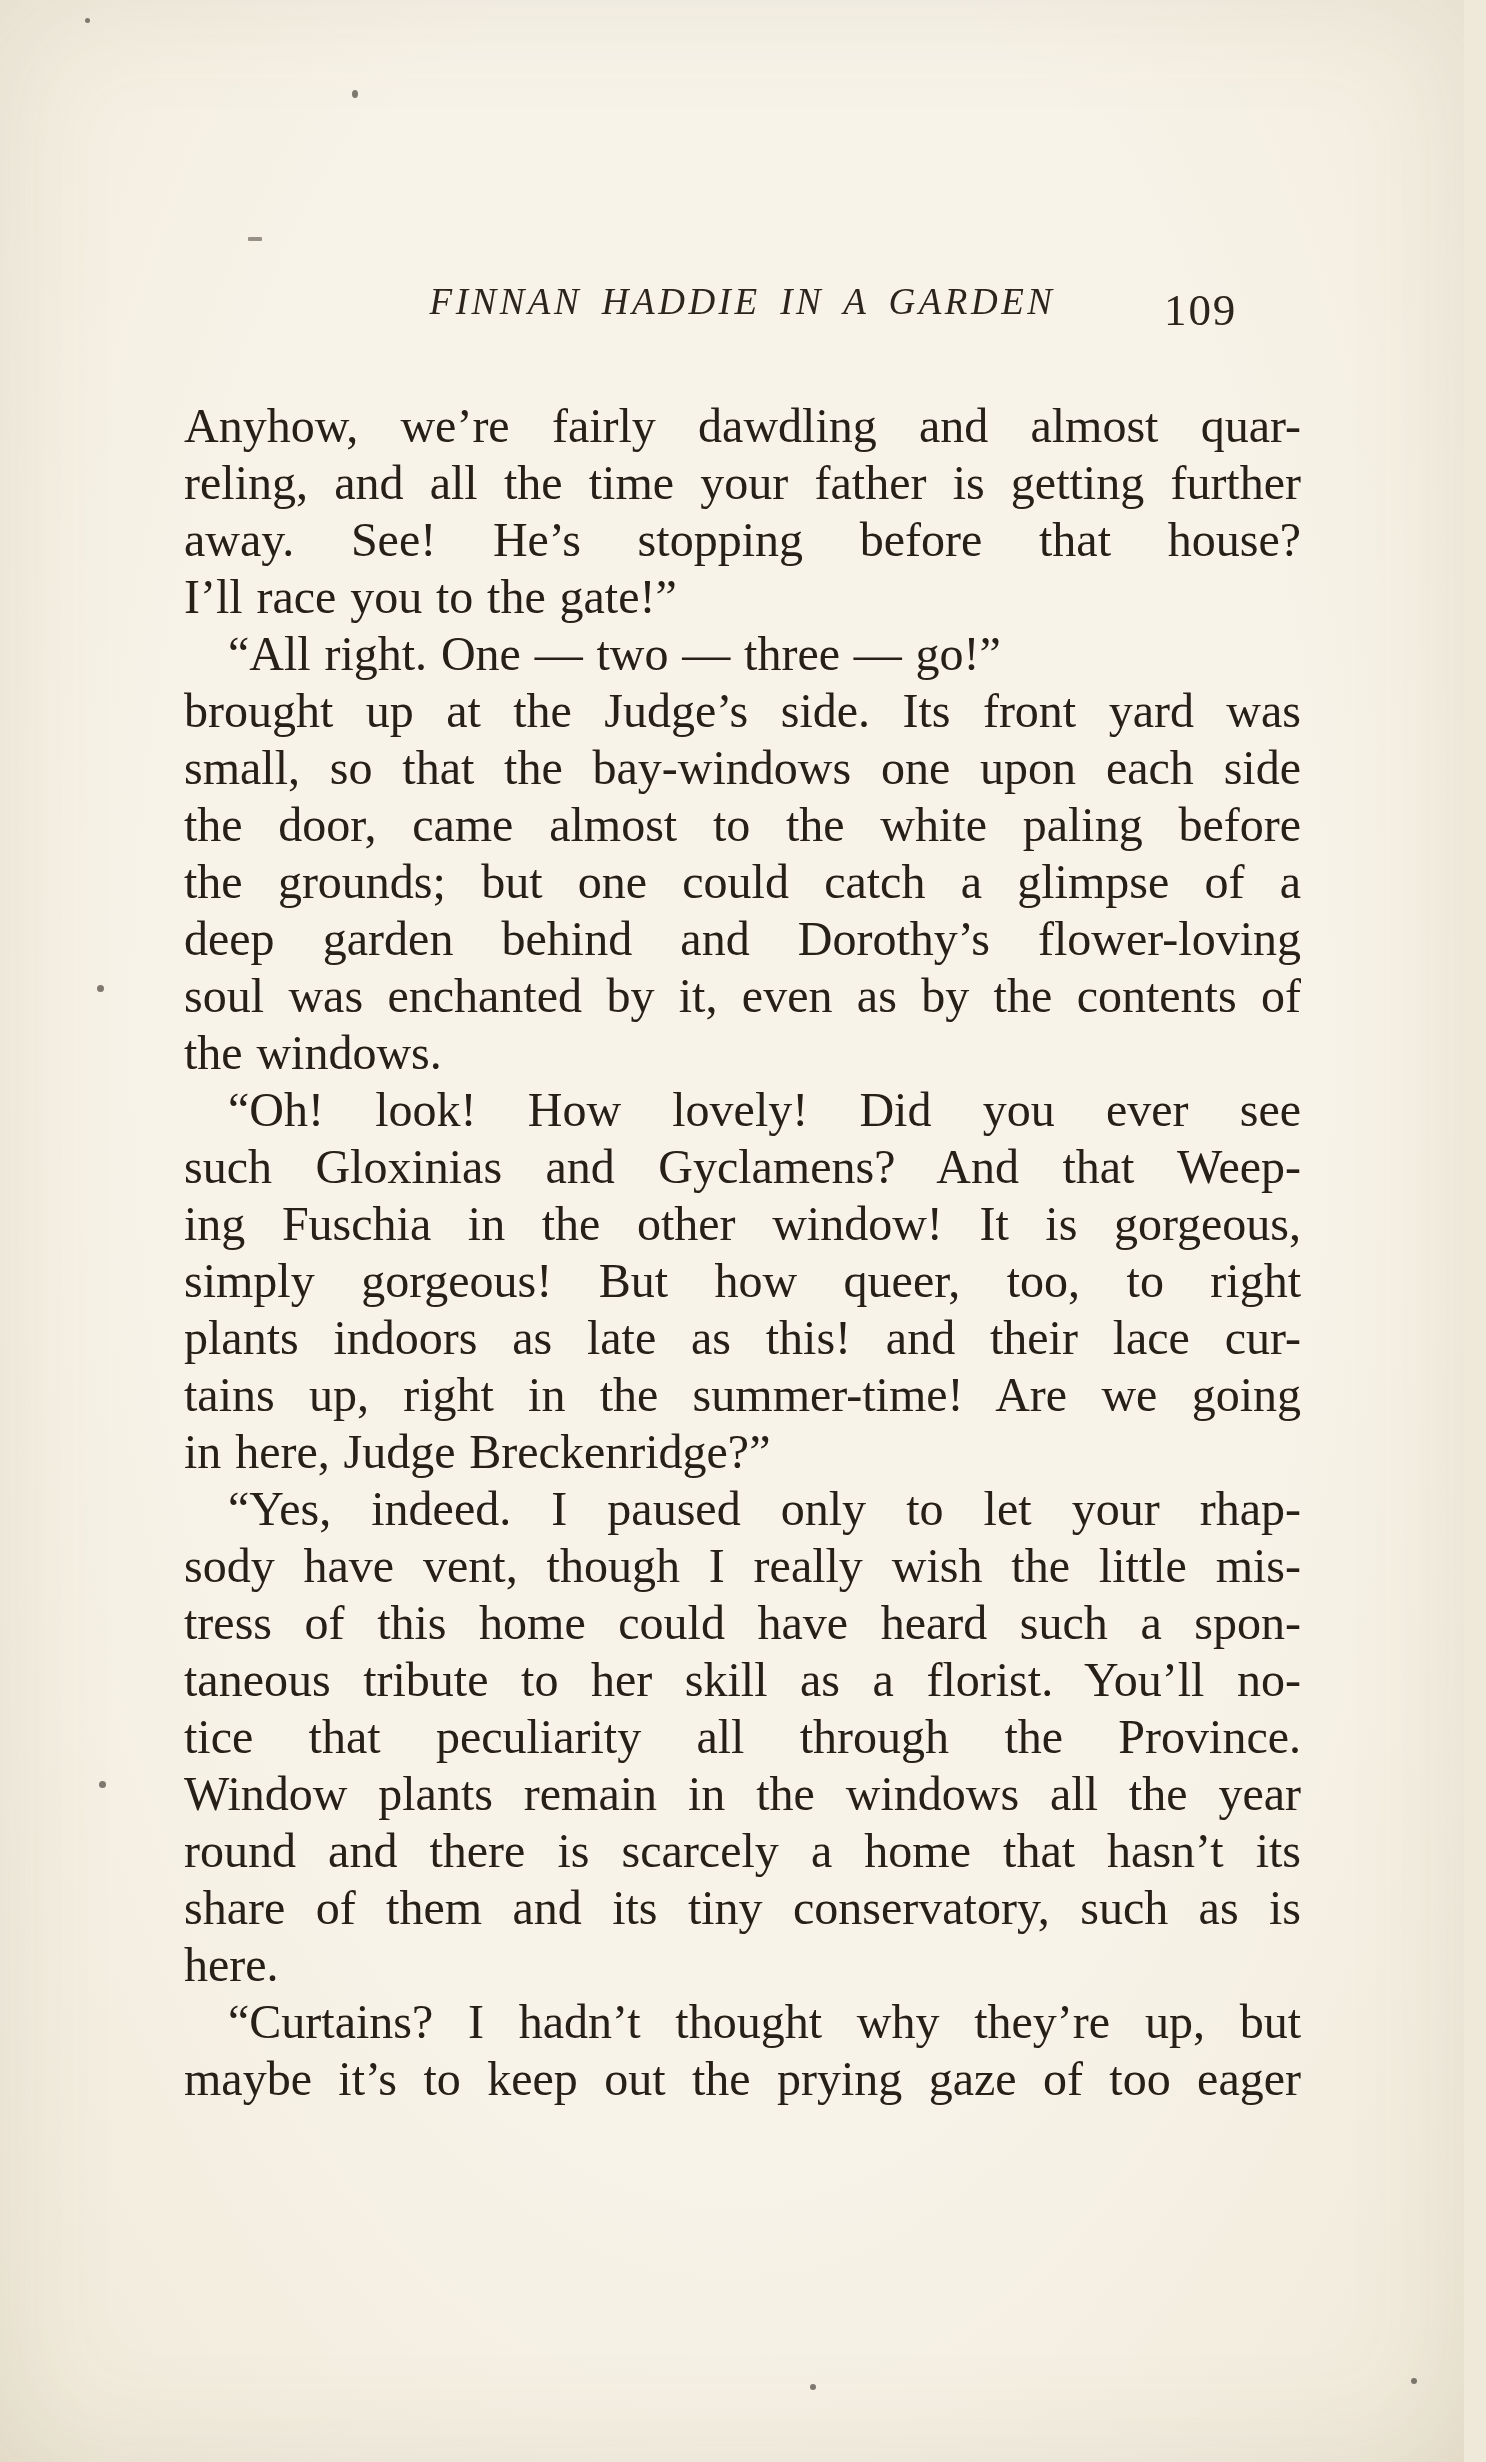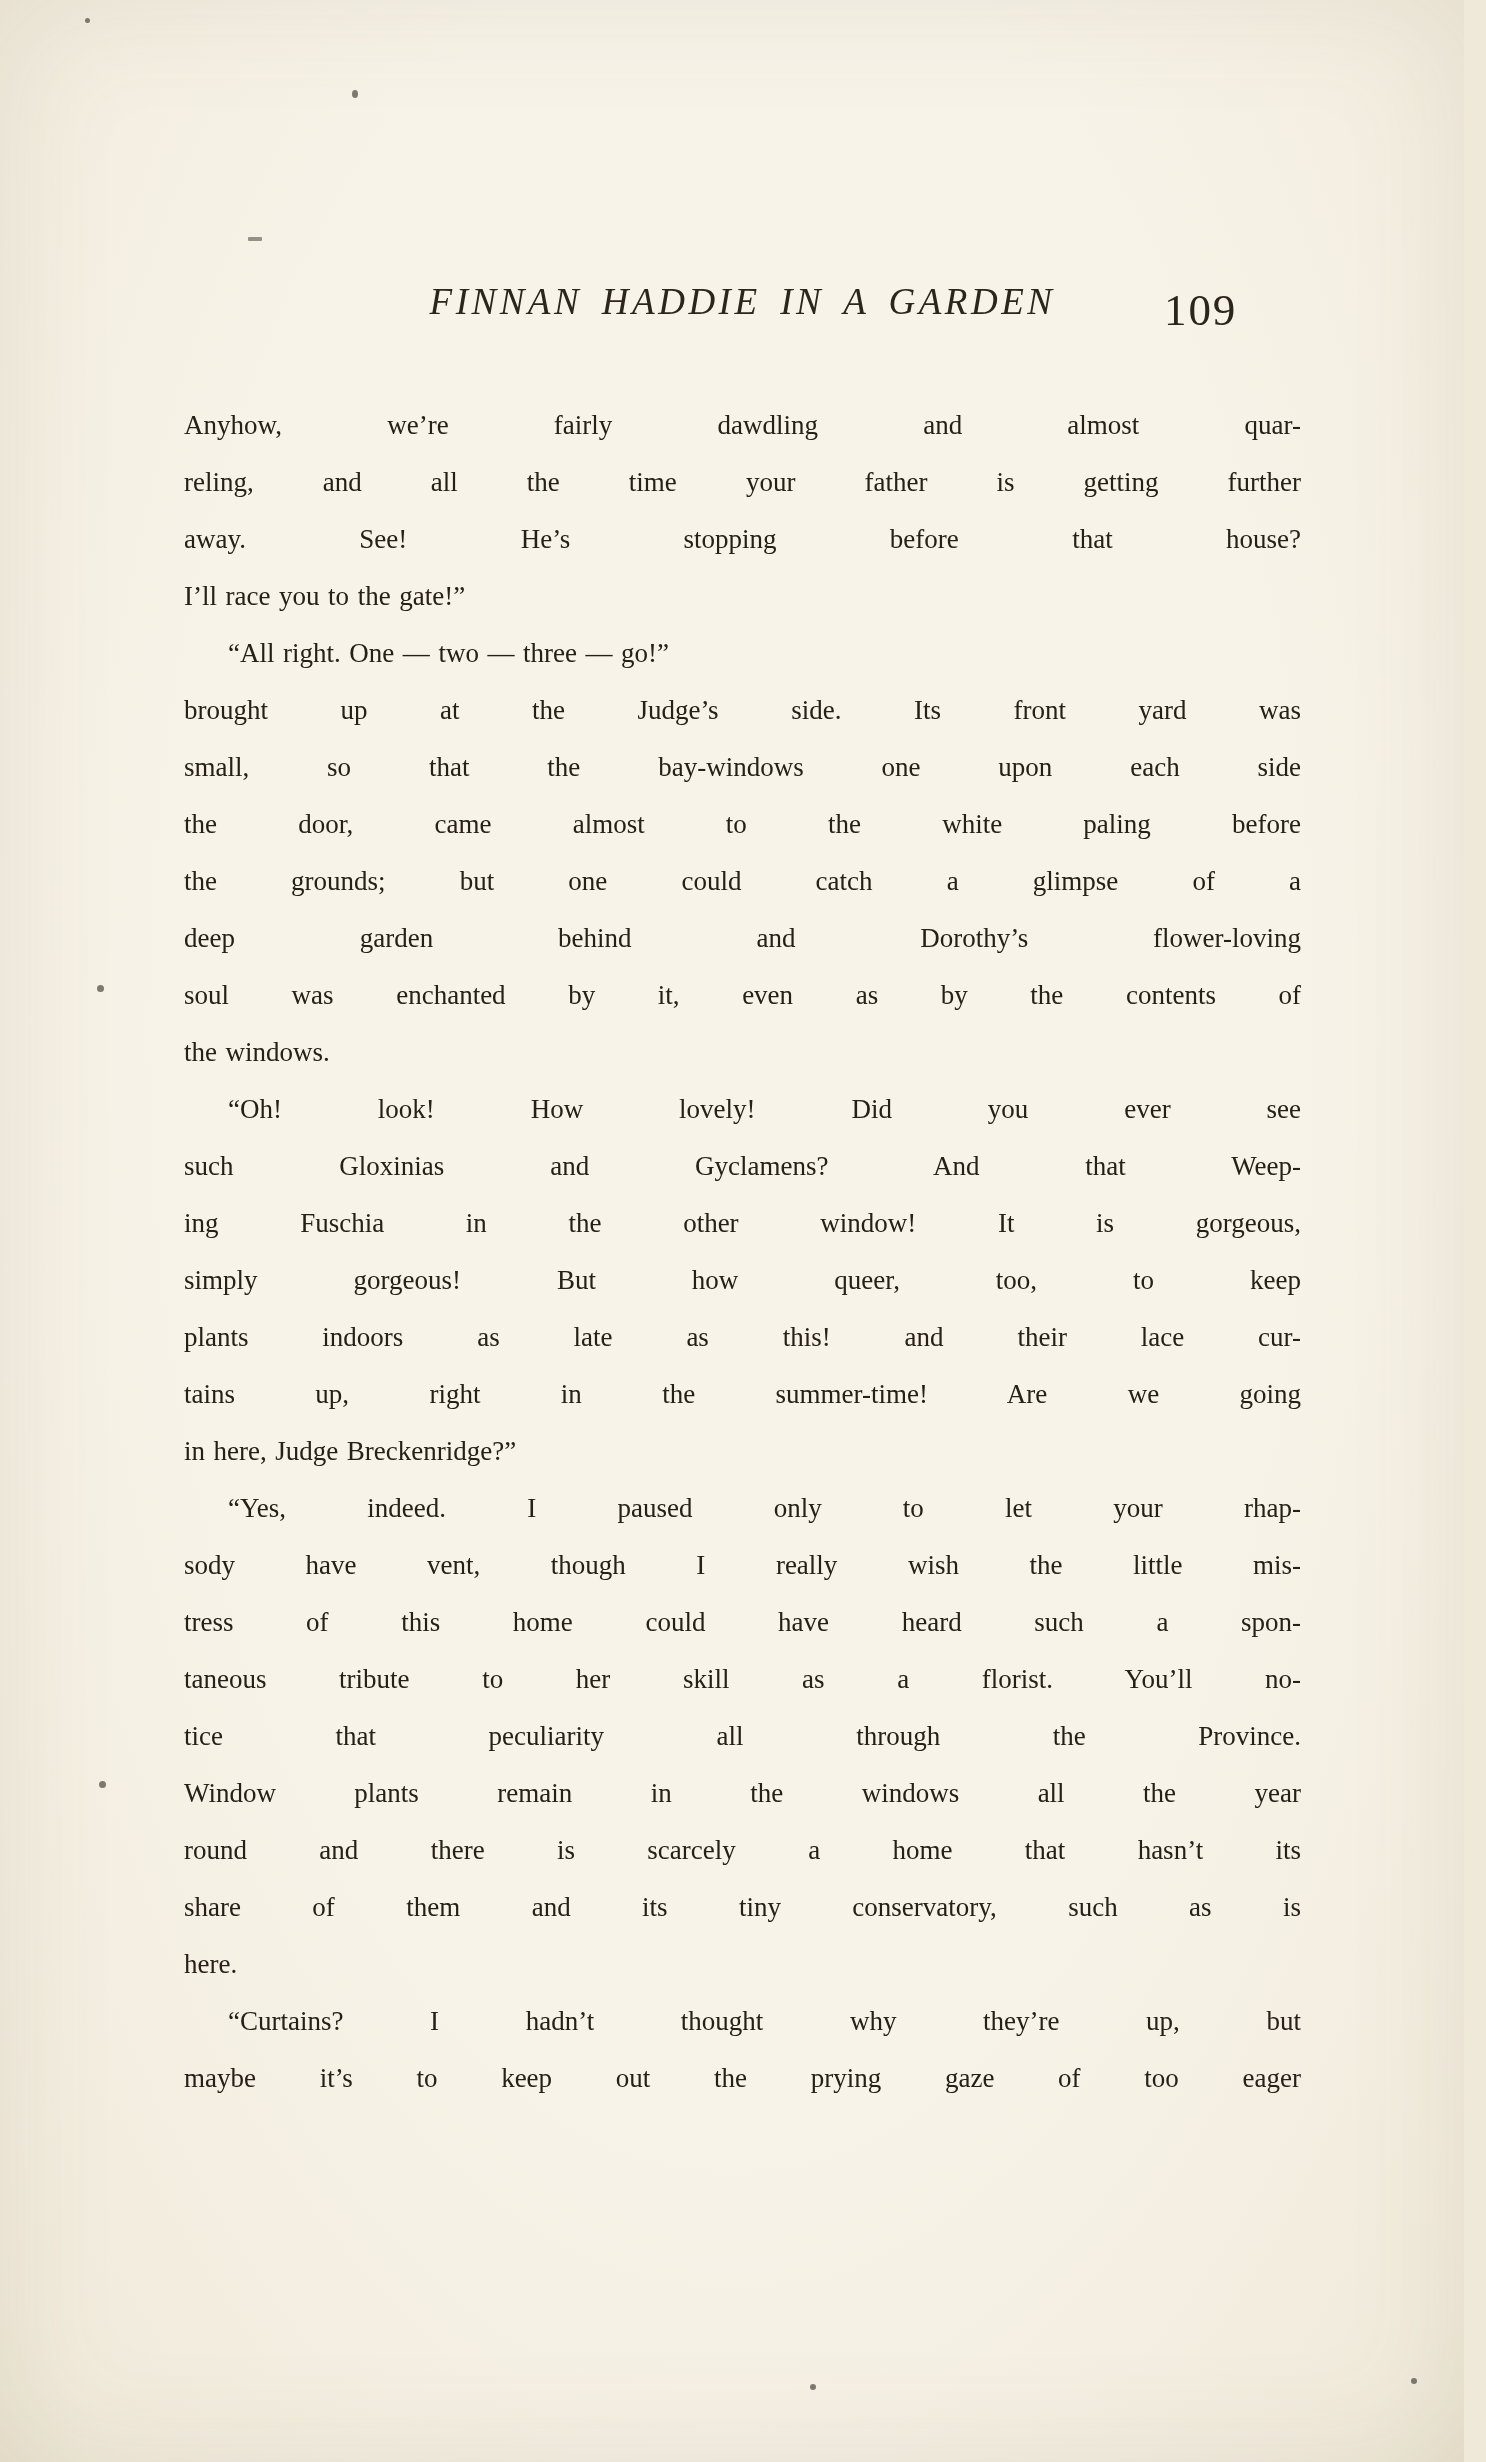--- a/index.html
+++ b/index.html
@@ -42,21 +42,21 @@
     color: #2b251d;
   }
   .text-block {
     position: absolute;
     left: 184px;
     top: 397px;
     width: 1117px;
   }
   .paragraph { display: block; }
   .line {
-    font-size: 27px;
+    font-size: 48px;
     line-height: 57px;
     text-align: justify;
     text-align-last: justify;
     word-spacing: 1.8px;
     color: #262019;
   }
   .line.last { text-align-last: left; }
   .paragraph.indent .line.first { text-indent: 44px; }
   .speck {
     position: absolute;
@@ -92,21 +92,21 @@
         <div class="line">the door, came almost to the white paling before</div>
         <div class="line">the grounds; but one could catch a glimpse of a</div>
         <div class="line">deep garden behind and Dorothy’s flower-loving</div>
         <div class="line">soul was enchanted by it, even as by the contents of</div>
         <div class="line last">the windows.</div>
       </div>
       <div class="paragraph indent">
         <div class="line first">“Oh! look! How lovely! Did you ever see</div>
         <div class="line">such Gloxinias and Gyclamens? And that Weep-</div>
         <div class="line">ing Fuschia in the other window! It is gorgeous,</div>
-        <div class="line">simply gorgeous! But how queer, too, to keep</div>
+        <div class="line">simply gorgeous! But how queer, too, to right</div>
         <div class="line">plants indoors as late as this! and their lace cur-</div>
         <div class="line">tains up, right in the summer-time! Are we going</div>
         <div class="line last">in here, Judge Breckenridge?”</div>
       </div>
       <div class="paragraph indent">
         <div class="line first">“Yes, indeed. I paused only to let your rhap-</div>
         <div class="line">sody have vent, though I really wish the little mis-</div>
         <div class="line">tress of this home could have heard such a spon-</div>
         <div class="line">taneous tribute to her skill as a florist. You’ll no-</div>
         <div class="line">tice that peculiarity all through the Province.</div>

